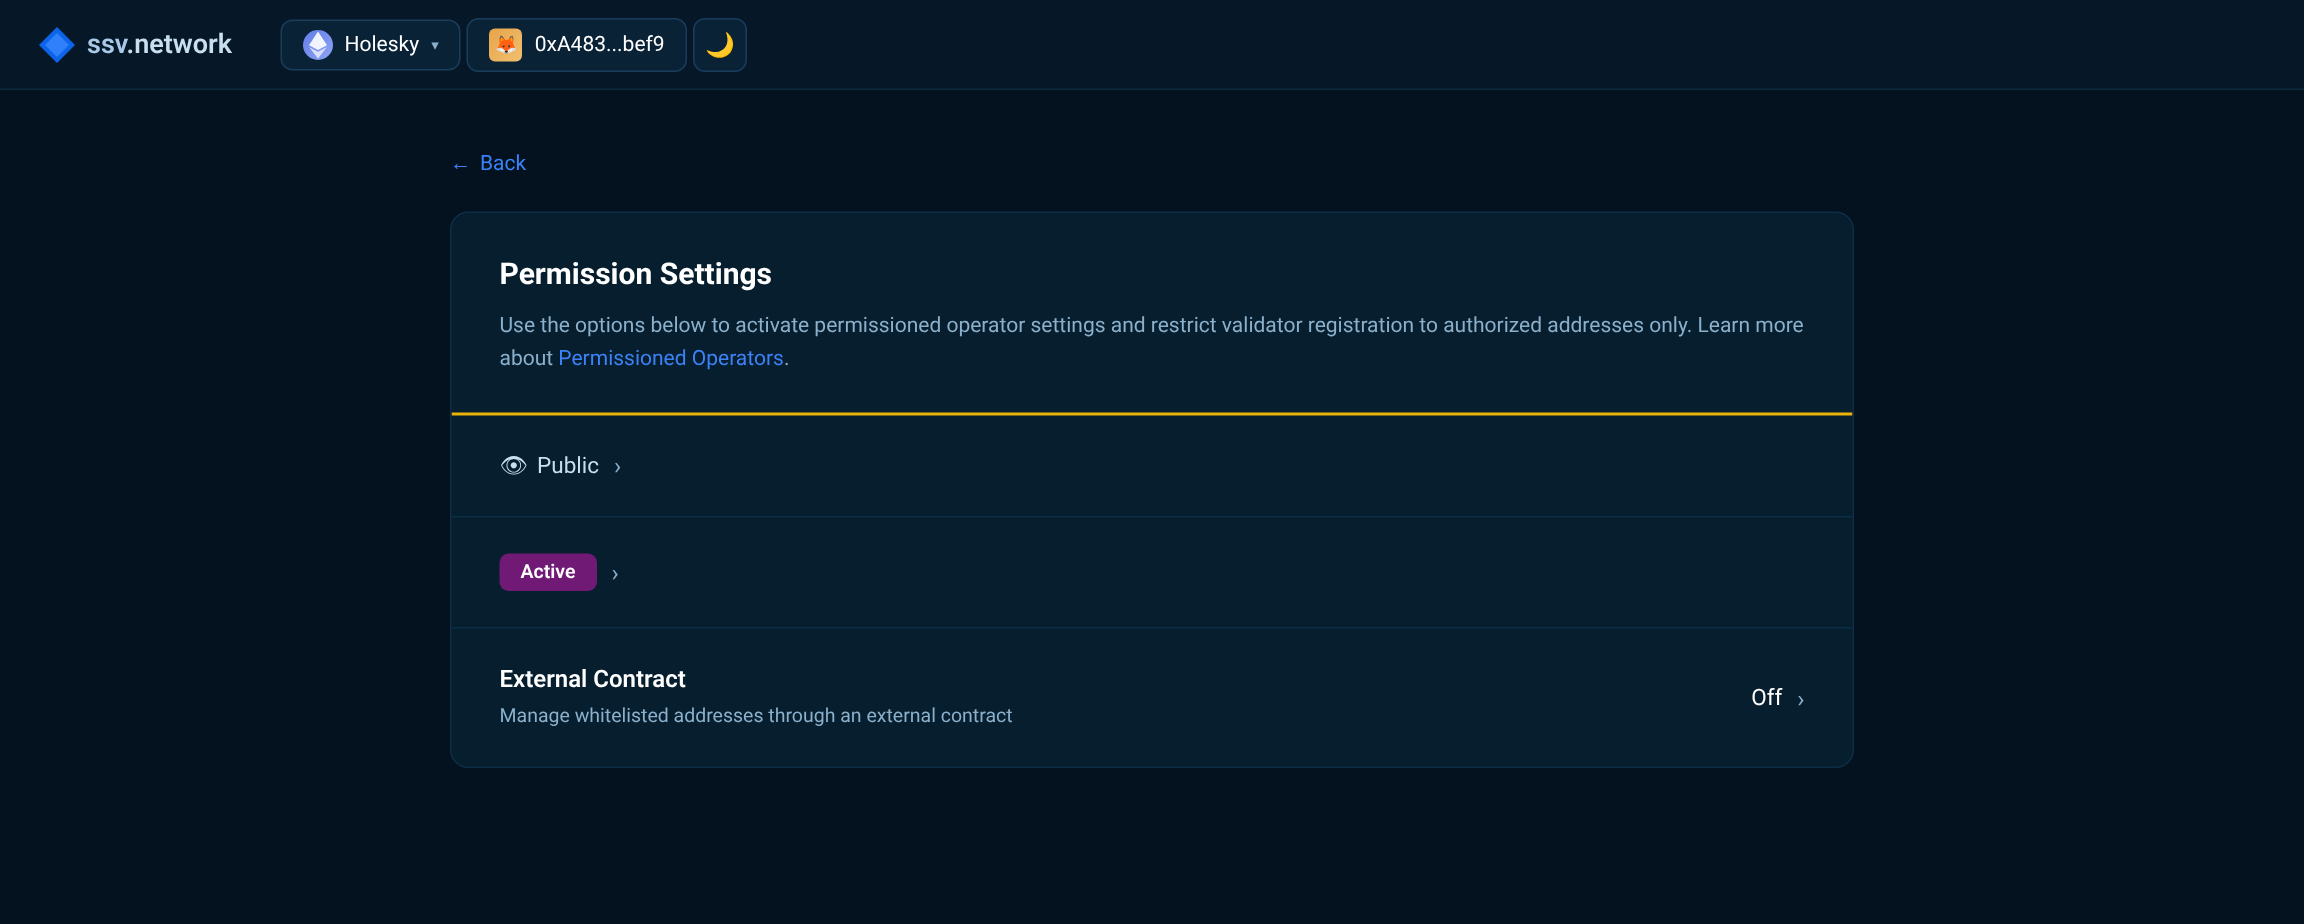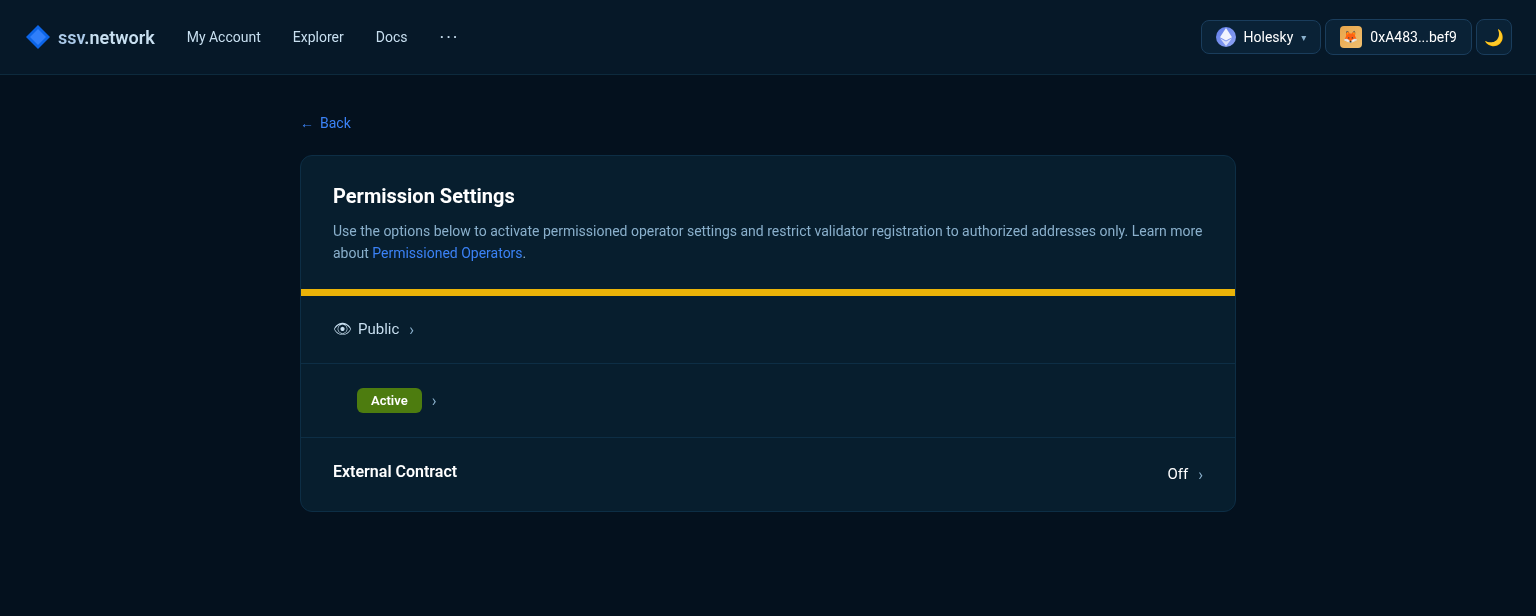--- a/index.html
+++ b/index.html
@@ -10,21 +10,21 @@
       color: #ffffff;
       min-height: 616px;
       width: 1536px;
     }
 
     
     .navbar {
       display: flex;
       align-items: center;
       background-color: #061828;
-      height: 75px;
+      height: 60px;
       padding: 0 24px;
       border-bottom: 1px solid #0d2a3d;
     }
     .navbar-logo {
       display: flex;
       align-items: center;
       gap: 6px;
       margin-right: 32px;
     }
     .logo-diamond {
@@ -145,21 +145,21 @@
 
     .card {
       background: #071e2e;
       border: 1px solid #0d2e45;
       border-radius: 12px;
       overflow: hidden;
     }
 
     .card-header {
       padding: 28px 32px 24px;
-      border-bottom: 7px solid #eab308;
+      border-bottom: 2px solid #eab308;
     }
     .card-title {
       font-size: 20px;
       font-weight: 700;
       color: #ffffff;
       margin-bottom: 12px;
     }
     .card-description {
       font-size: 14px;
       color: #8ab0cc;
@@ -201,27 +201,26 @@
       flex-shrink: 0;
     }
     .status-public {
       display: flex;
       align-items: center;
       gap: 6px;
       color: #c8dff0;
       font-size: 15px;
     }
     .status-active {
-      background: #4d7c0f;
+      background: #701a75;
       color: #ffffff;
       font-size: 13px;
       font-weight: 600;
       padding: 5px 14px;
       border-radius: 6px;
-      margin-left: 24px;
     }
     .status-off {
       color: #ffffff;
       font-size: 15px;
     }
     .chevron-right {
       color: #8ab0cc;
       font-size: 16px;
     }
   </style>
@@ -232,26 +231,20 @@
   <div class="navbar-logo">
     <svg class="logo-diamond" viewBox="0 0 28 28" fill="none">
       <polygon points="14,2 26,14 14,26 2,14" fill="#0d6efd" opacity="0.9"></polygon>
       <polygon points="14,6 22,14 14,22 6,14" fill="#3a86ff" opacity="0.8"></polygon>
     </svg>
     <span class="logo-text">
       <span>ssv</span><span style="color:#c8dff0">.network</span>
     </span>
   </div>
 
-  <div class="nav-links">
-    <a class="nav-link">My Account</a>
-    <a class="nav-link">Explorer</a>
-    <a class="nav-link">Docs</a>
-    <span class="nav-dots">···</span>
-  </div>
 
   <div class="navbar-right">
     <div class="network-selector">
       <div class="eth-icon">
         <svg width="12" height="18" viewBox="0 0 12 18" fill="none">
           <path d="M6 0L0 9.2L6 12.4L12 9.2L6 0Z" fill="white" opacity="0.9"></path>
           <path d="M6 13.5L0 10.3L6 18L12 10.3L6 13.5Z" fill="white" opacity="0.7"></path>
         </svg>
       </div>
       <span class="network-name">Holesky</span>
@@ -298,20 +291,21 @@
     <div class="settings-row">
       <div class="row-status">
         <span class="status-active">Active</span>
         <span class="chevron-right">›</span>
       </div>
     </div>
 
     <div class="settings-row">
       <div class="row-info">
         <div class="row-title">External Contract</div>
+        <div class="row-description">Manage whitelisted addresses through an external contract</div>
       </div>
       <div class="row-status">
         <span class="status-off">Off</span>
         <span class="chevron-right">›</span>
       </div>
     </div>
 
   </div>
 </main>
 

